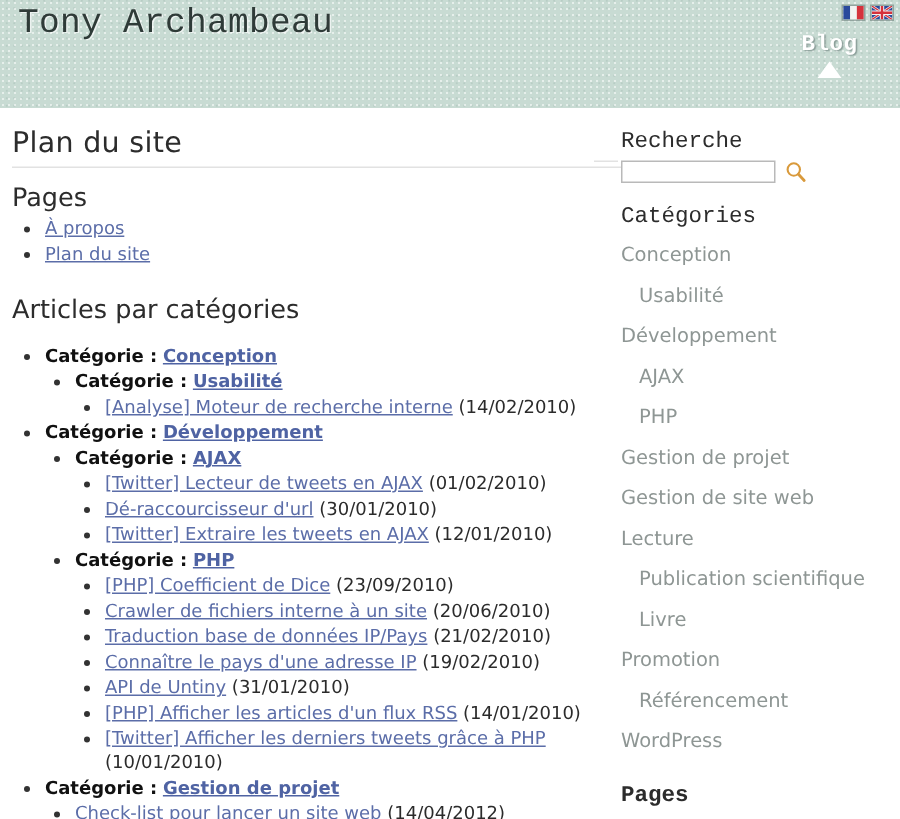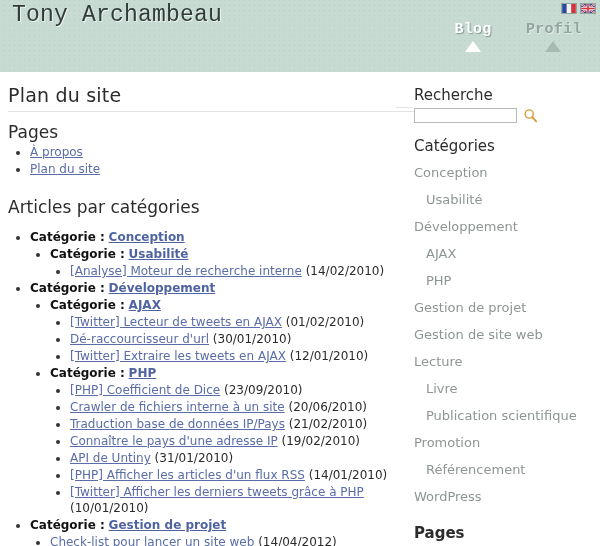--- a/index.html
+++ b/index.html
@@ -66,20 +66,21 @@
     box-sizing: border-box;
   }
 
   .nav {
     position: absolute;
     right: 20px;
     top: 22px;
     display: flex;
     gap: 26px;
     align-items: flex-start;
+    flex-direction: column;
   }
   .nav-item {
     position: relative;
     text-align: center;
     width: 54px;
     cursor: pointer;
   }
   .nav-label {
     display: block;
     font-size: 15px;
@@ -180,20 +181,21 @@
     width: 200px;
     box-sizing: border-box;
     padding: 0 8px 0 14px;
     position: relative;
   }
   .side-head {
     margin: 6px 0 4px 0;
     font-size: 15px;
     font-weight: normal;
     color: #2c2c2c;
+    font-family: Liberation Mono, monospace;
   }
   .side-head.cats { margin-top: 14px; }
   .side-head.pages-head {
     margin-top: 14px;
     font-weight: bold;
     font-size: 15px;
   }
   .search-row {
     display: flex;
     align-items: center;
@@ -403,22 +405,22 @@
     <h3 class="side-head cats">Catégories</h3>
     <ul class="side-list">
       <li class="depth-0">Conception</li>
       <li class="depth-1">Usabilité</li>
       <li class="depth-0">Développement</li>
       <li class="depth-1">AJAX</li>
       <li class="depth-1">PHP</li>
       <li class="depth-0">Gestion de projet</li>
       <li class="depth-0">Gestion de site web</li>
       <li class="depth-0">Lecture</li>
+      <li class="depth-1">Publication scientifique</li>
       <li class="depth-1">Livre</li>
-      <li class="depth-1">Publication scientifique</li>
       <li class="depth-0">Promotion</li>
       <li class="depth-1">Référencement</li>
       <li class="depth-0">WordPress</li>
     </ul>
 
     <h3 class="side-head pages-head">Pages</h3>
     <ul class="side-list">
       <li class="depth-0 page-item">À propos</li>
     </ul>
   </div>

